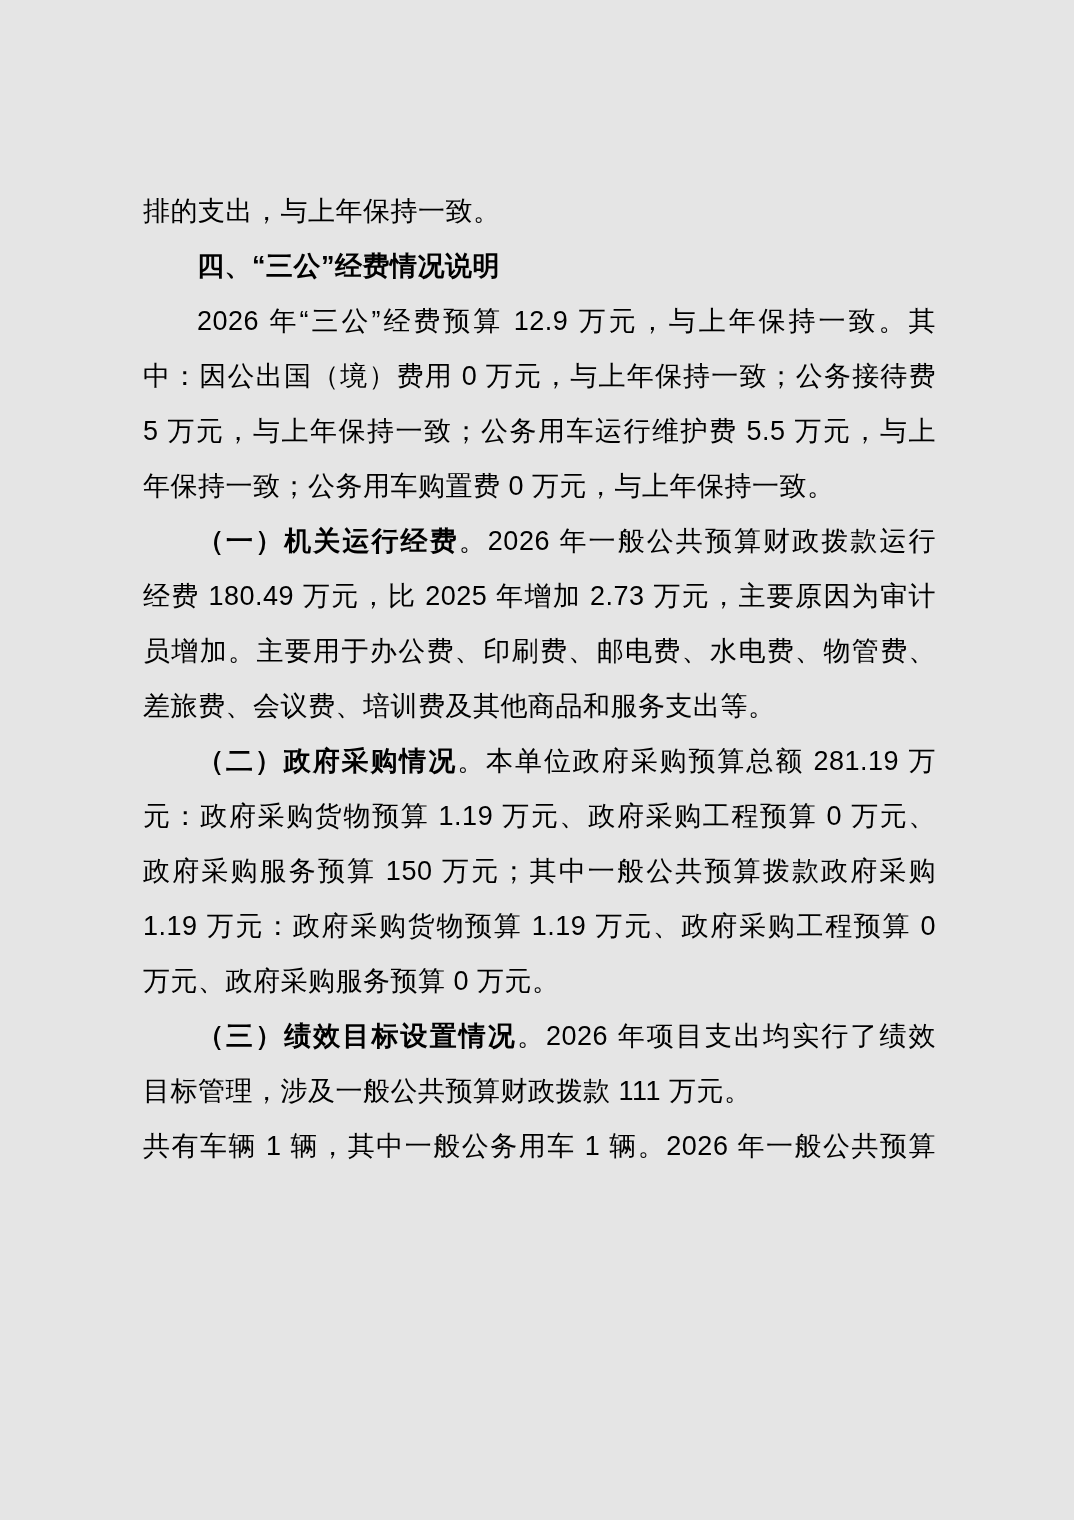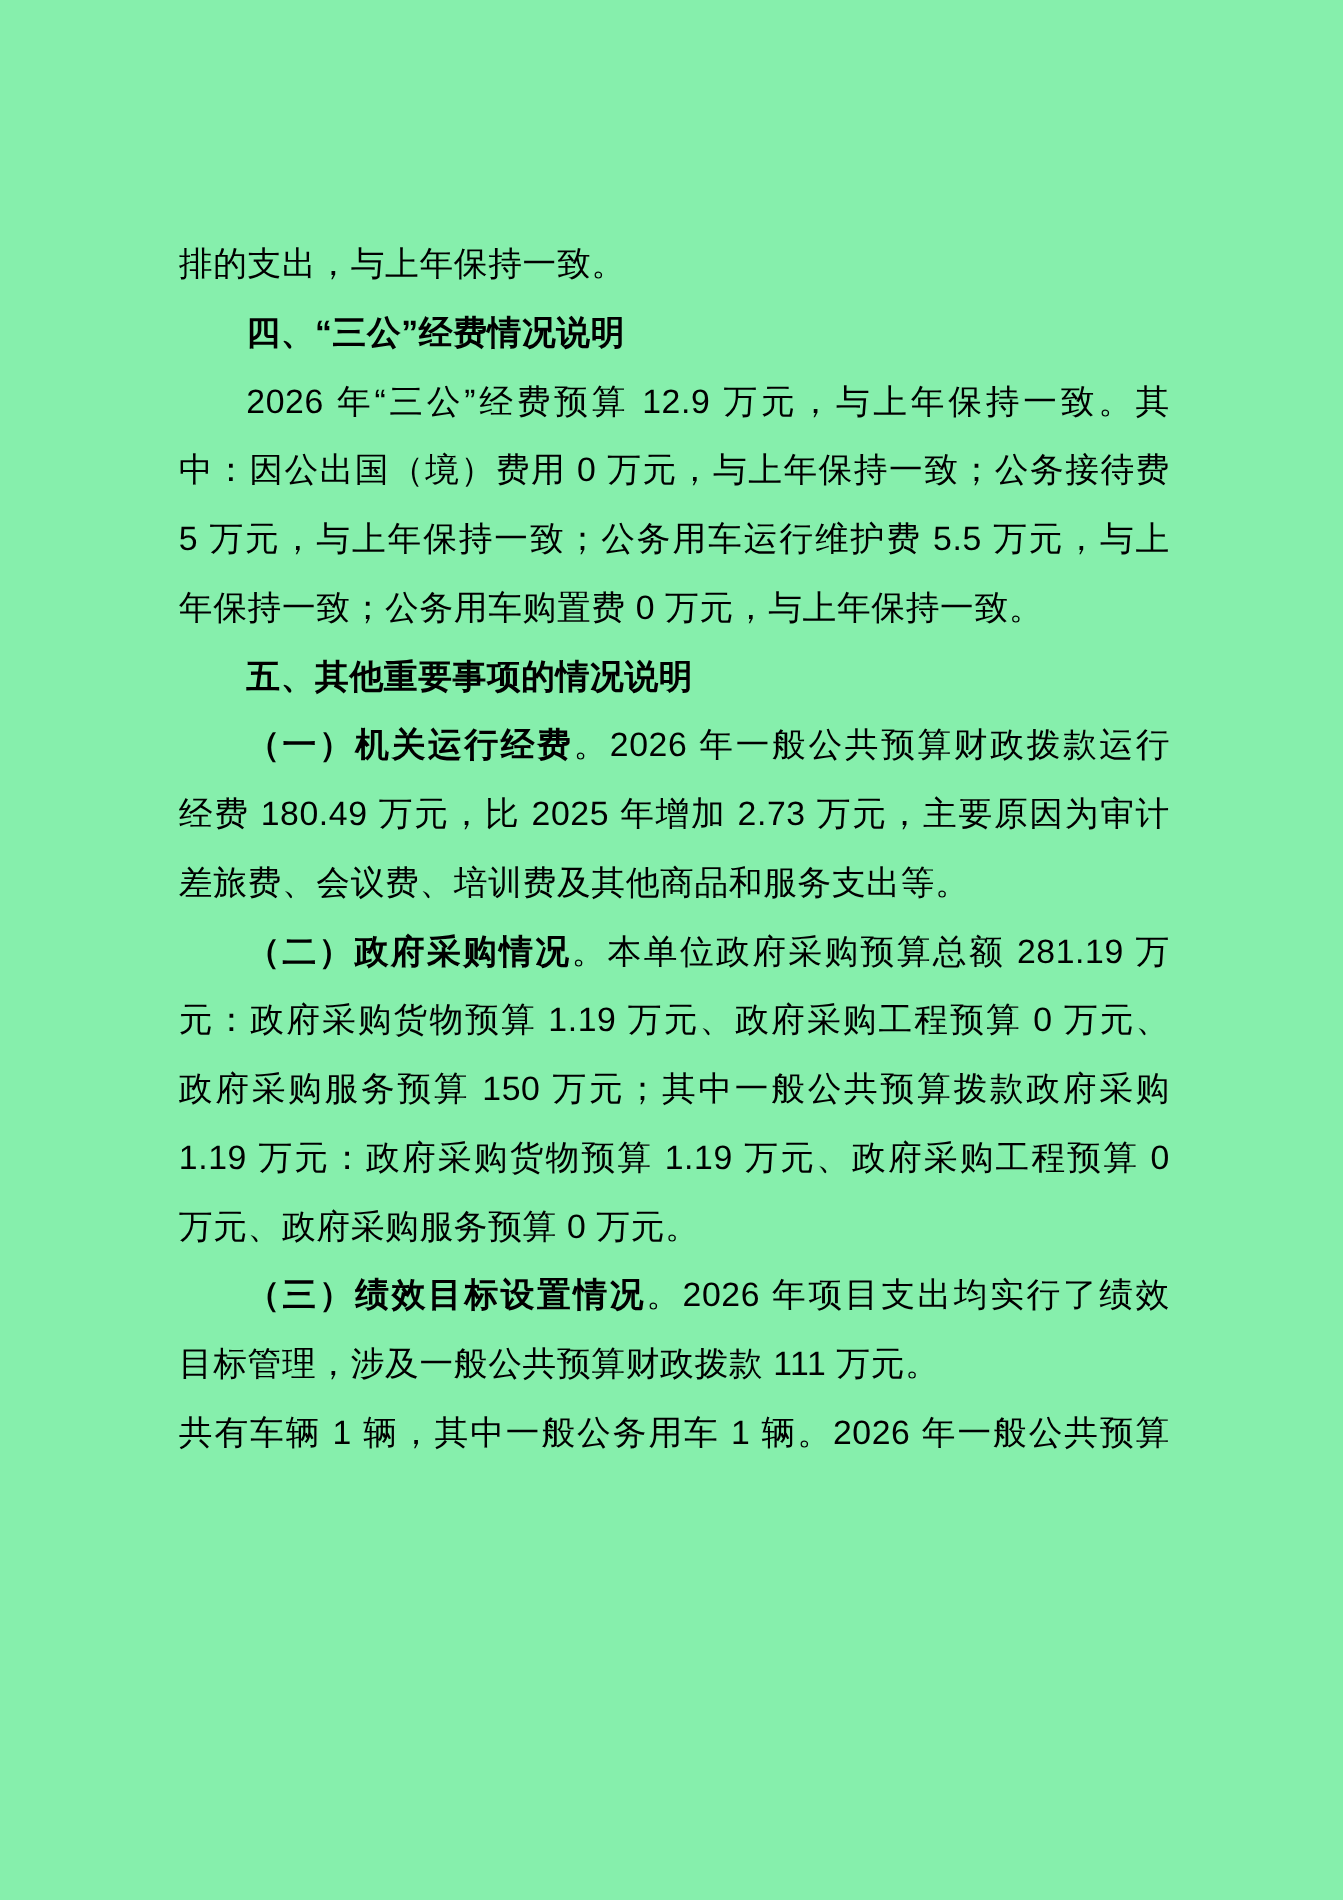--- a/index.html
+++ b/index.html
@@ -1,20 +1,20 @@
 <!DOCTYPE html>
 <html lang="zh"><head>
 <meta charset="utf-8">
 <style>
   html,body{margin:0;padding:0;background:#ffffff;}
   .page{
     position:relative;
     width:1074px;
     height:1520px;
-    background:#86efac;
+    background:#e5e5e5;
     overflow:hidden;
   }
   .content{
     position:absolute;
     left:143px;
     top:184px;
     width:793px;
     color:#000000;
   }
   .line{
@@ -44,23 +44,23 @@
 <body>
 
 <div class="page">
   <div class="content">
       <div class="line body"><span>排的支出，与上年保持一致。</span></div>
       <div class="line heading indent"><span class="seg-bold">四、“三公”经费情况说明</span></div>
       <div class="line body justify indent"><span>2026 年“三公”经费预算 12.9 万元，与上年保持一致。其</span></div>
       <div class="line body justify"><span>中：因公出国（境）费用 0 万元，与上年保持一致；公务接待费</span></div>
       <div class="line body justify"><span>5 万元，与上年保持一致；公务用车运行维护费 5.5 万元，与上</span></div>
       <div class="line body"><span>年保持一致；公务用车购置费 0 万元，与上年保持一致。</span></div>
-      <div class="line heading indent"><span class="seg-bold">五、其他重要事项的情况说明</span></div>
       <div class="line body justify indent"><span class="seg-bold">（一）机关运行经费</span><span>。2026 年一般公共预算财政拨款运行</span></div>
       <div class="line body justify"><span>经费 180.49 万元，比 2025 年增加 2.73 万元，主要原因为审计人</span></div>
+      <div class="line body justify"><span>员增加。主要用于办公费、印刷费、邮电费、水电费、物管费、</span></div>
       <div class="line body"><span>差旅费、会议费、培训费及其他商品和服务支出等。</span></div>
       <div class="line body justify indent"><span class="seg-bold">（二）政府采购情况</span><span>。本单位政府采购预算总额 281.19 万</span></div>
       <div class="line body justify"><span>元：政府采购货物预算 1.19 万元、政府采购工程预算 0 万元、</span></div>
       <div class="line body justify"><span>政府采购服务预算 150 万元；其中一般公共预算拨款政府采购</span></div>
       <div class="line body justify"><span>1.19 万元：政府采购货物预算 1.19 万元、政府采购工程预算 0</span></div>
       <div class="line body"><span>万元、政府采购服务预算 0 万元。</span></div>
       <div class="line body justify indent"><span class="seg-bold">（三）绩效目标设置情况</span><span>。2026 年项目支出均实行了绩效</span></div>
       <div class="line body"><span>目标管理，涉及一般公共预算财政拨款 111 万元。</span></div>
       <div class="line body justify"><span>共有车辆 1 辆，其中一般公务用车 1 辆。2026 年一般公共预算</span></div>
     </div>

